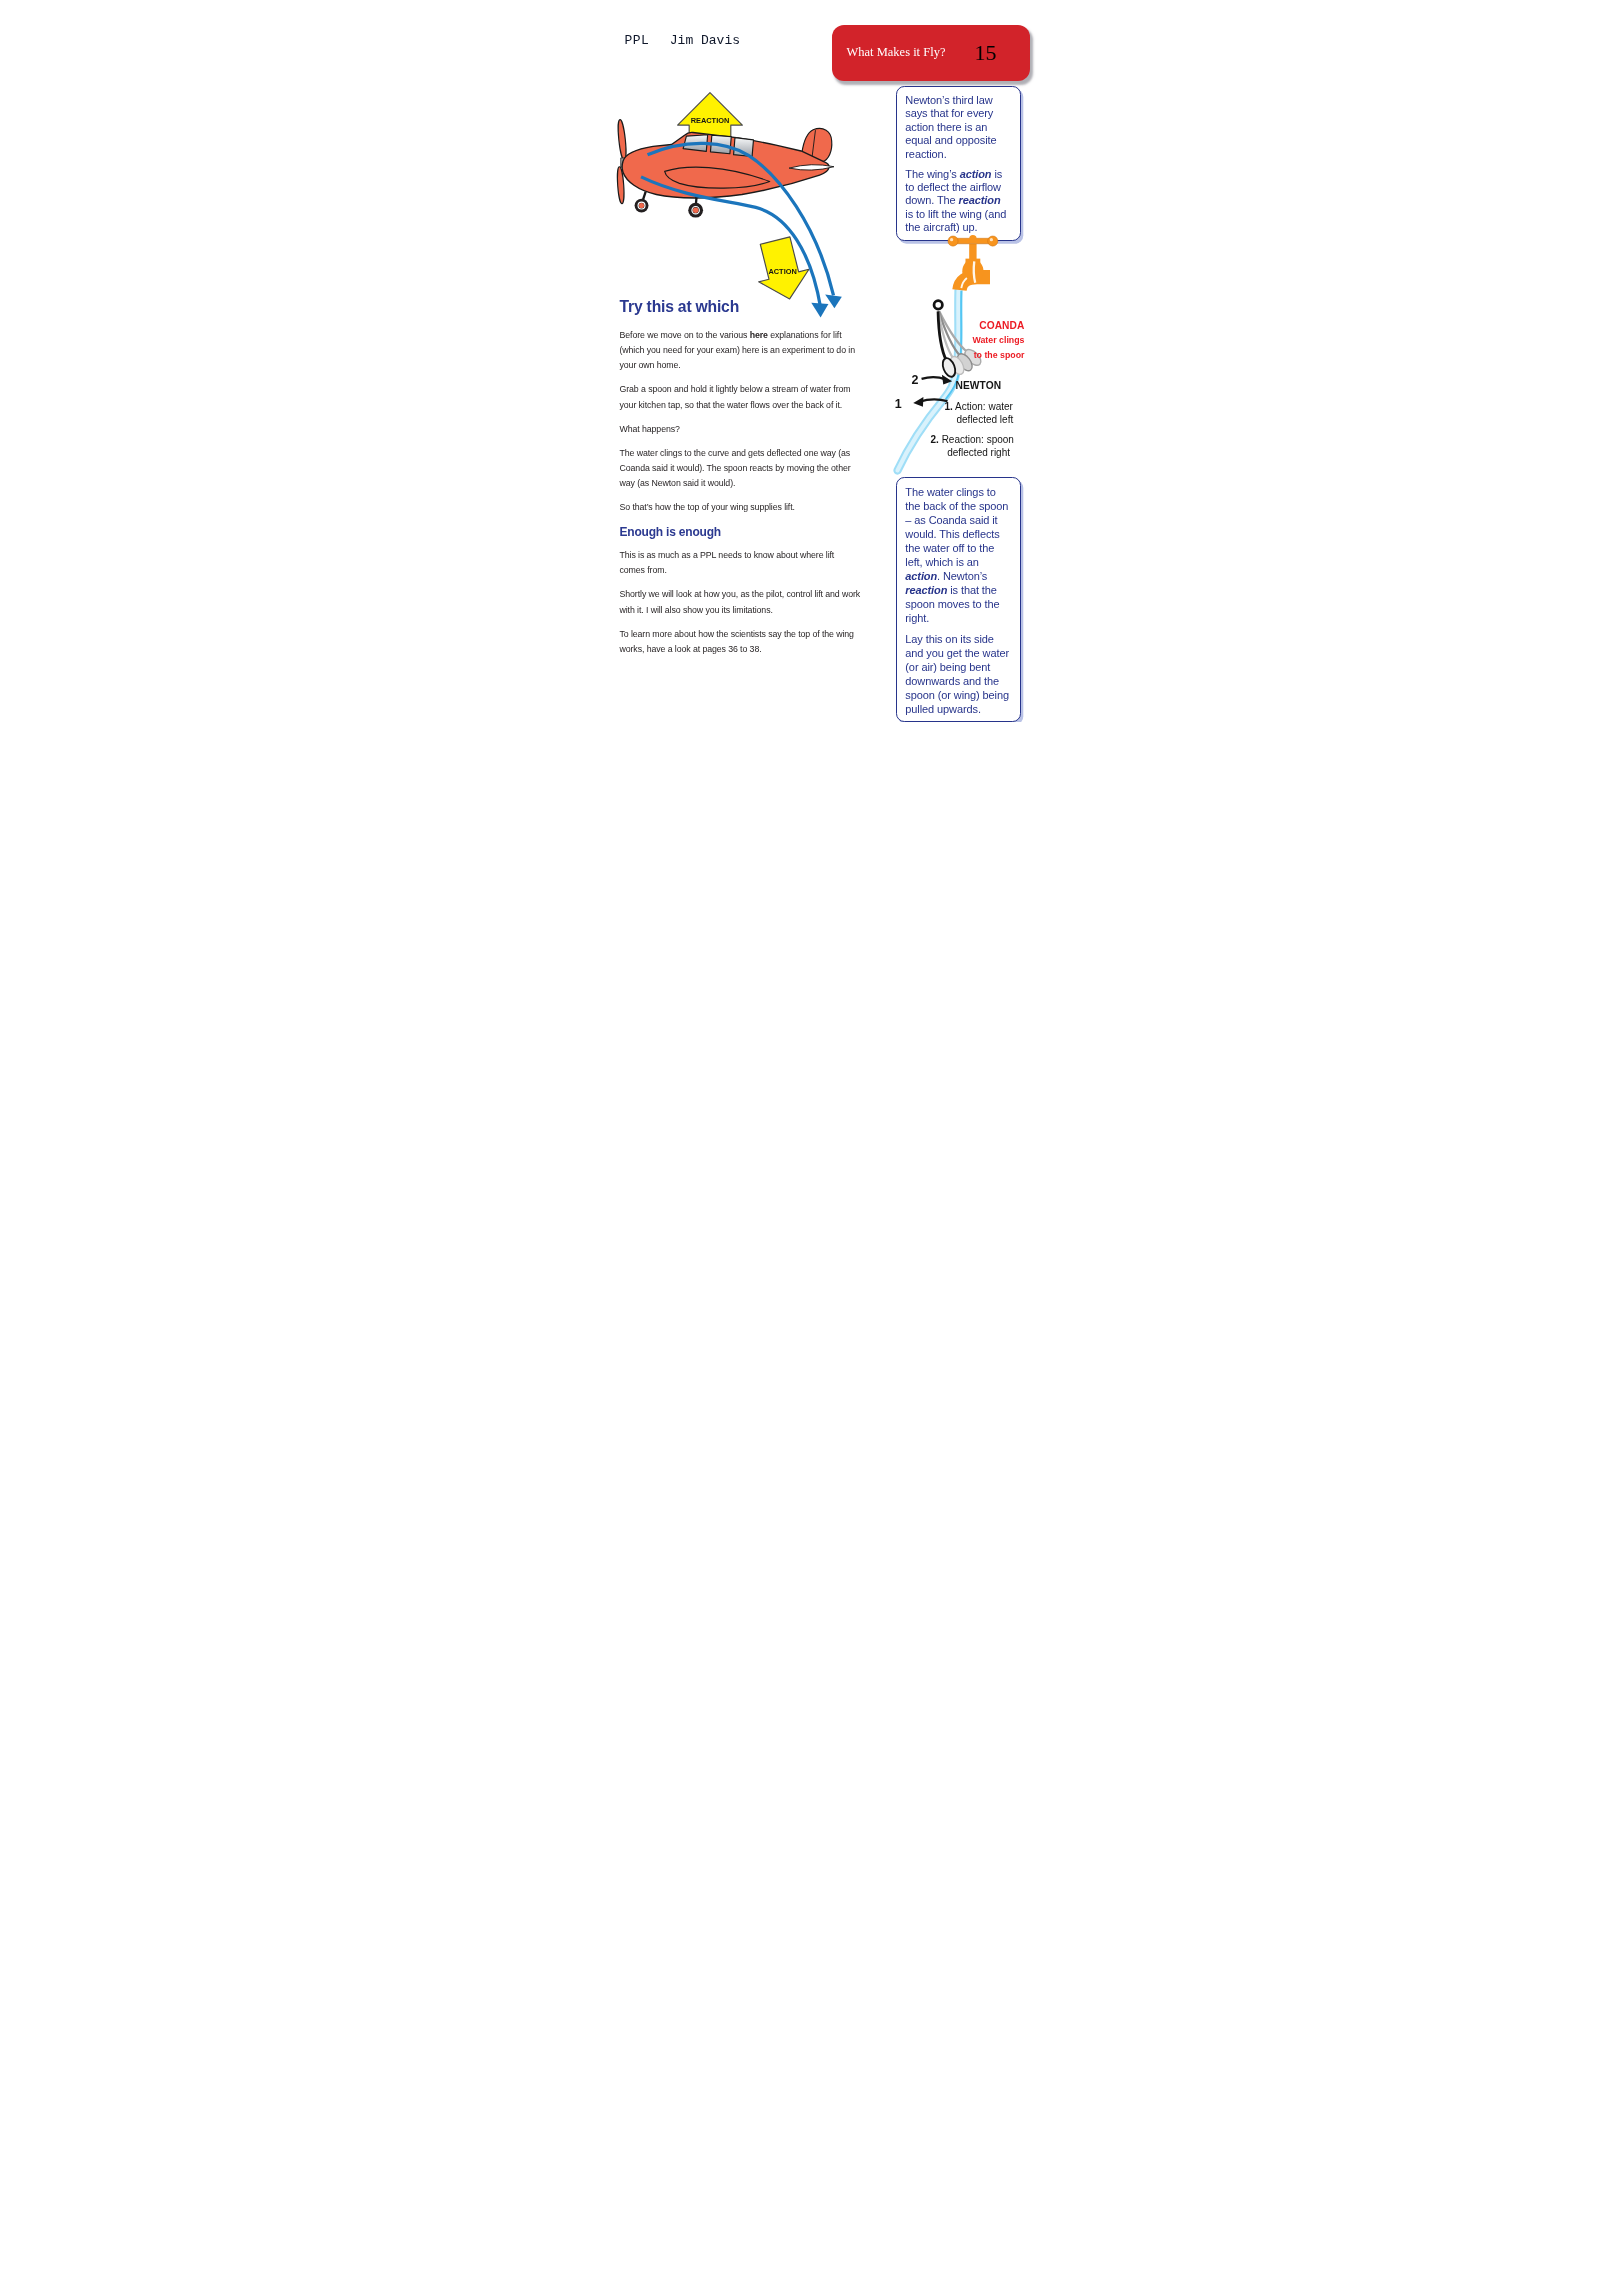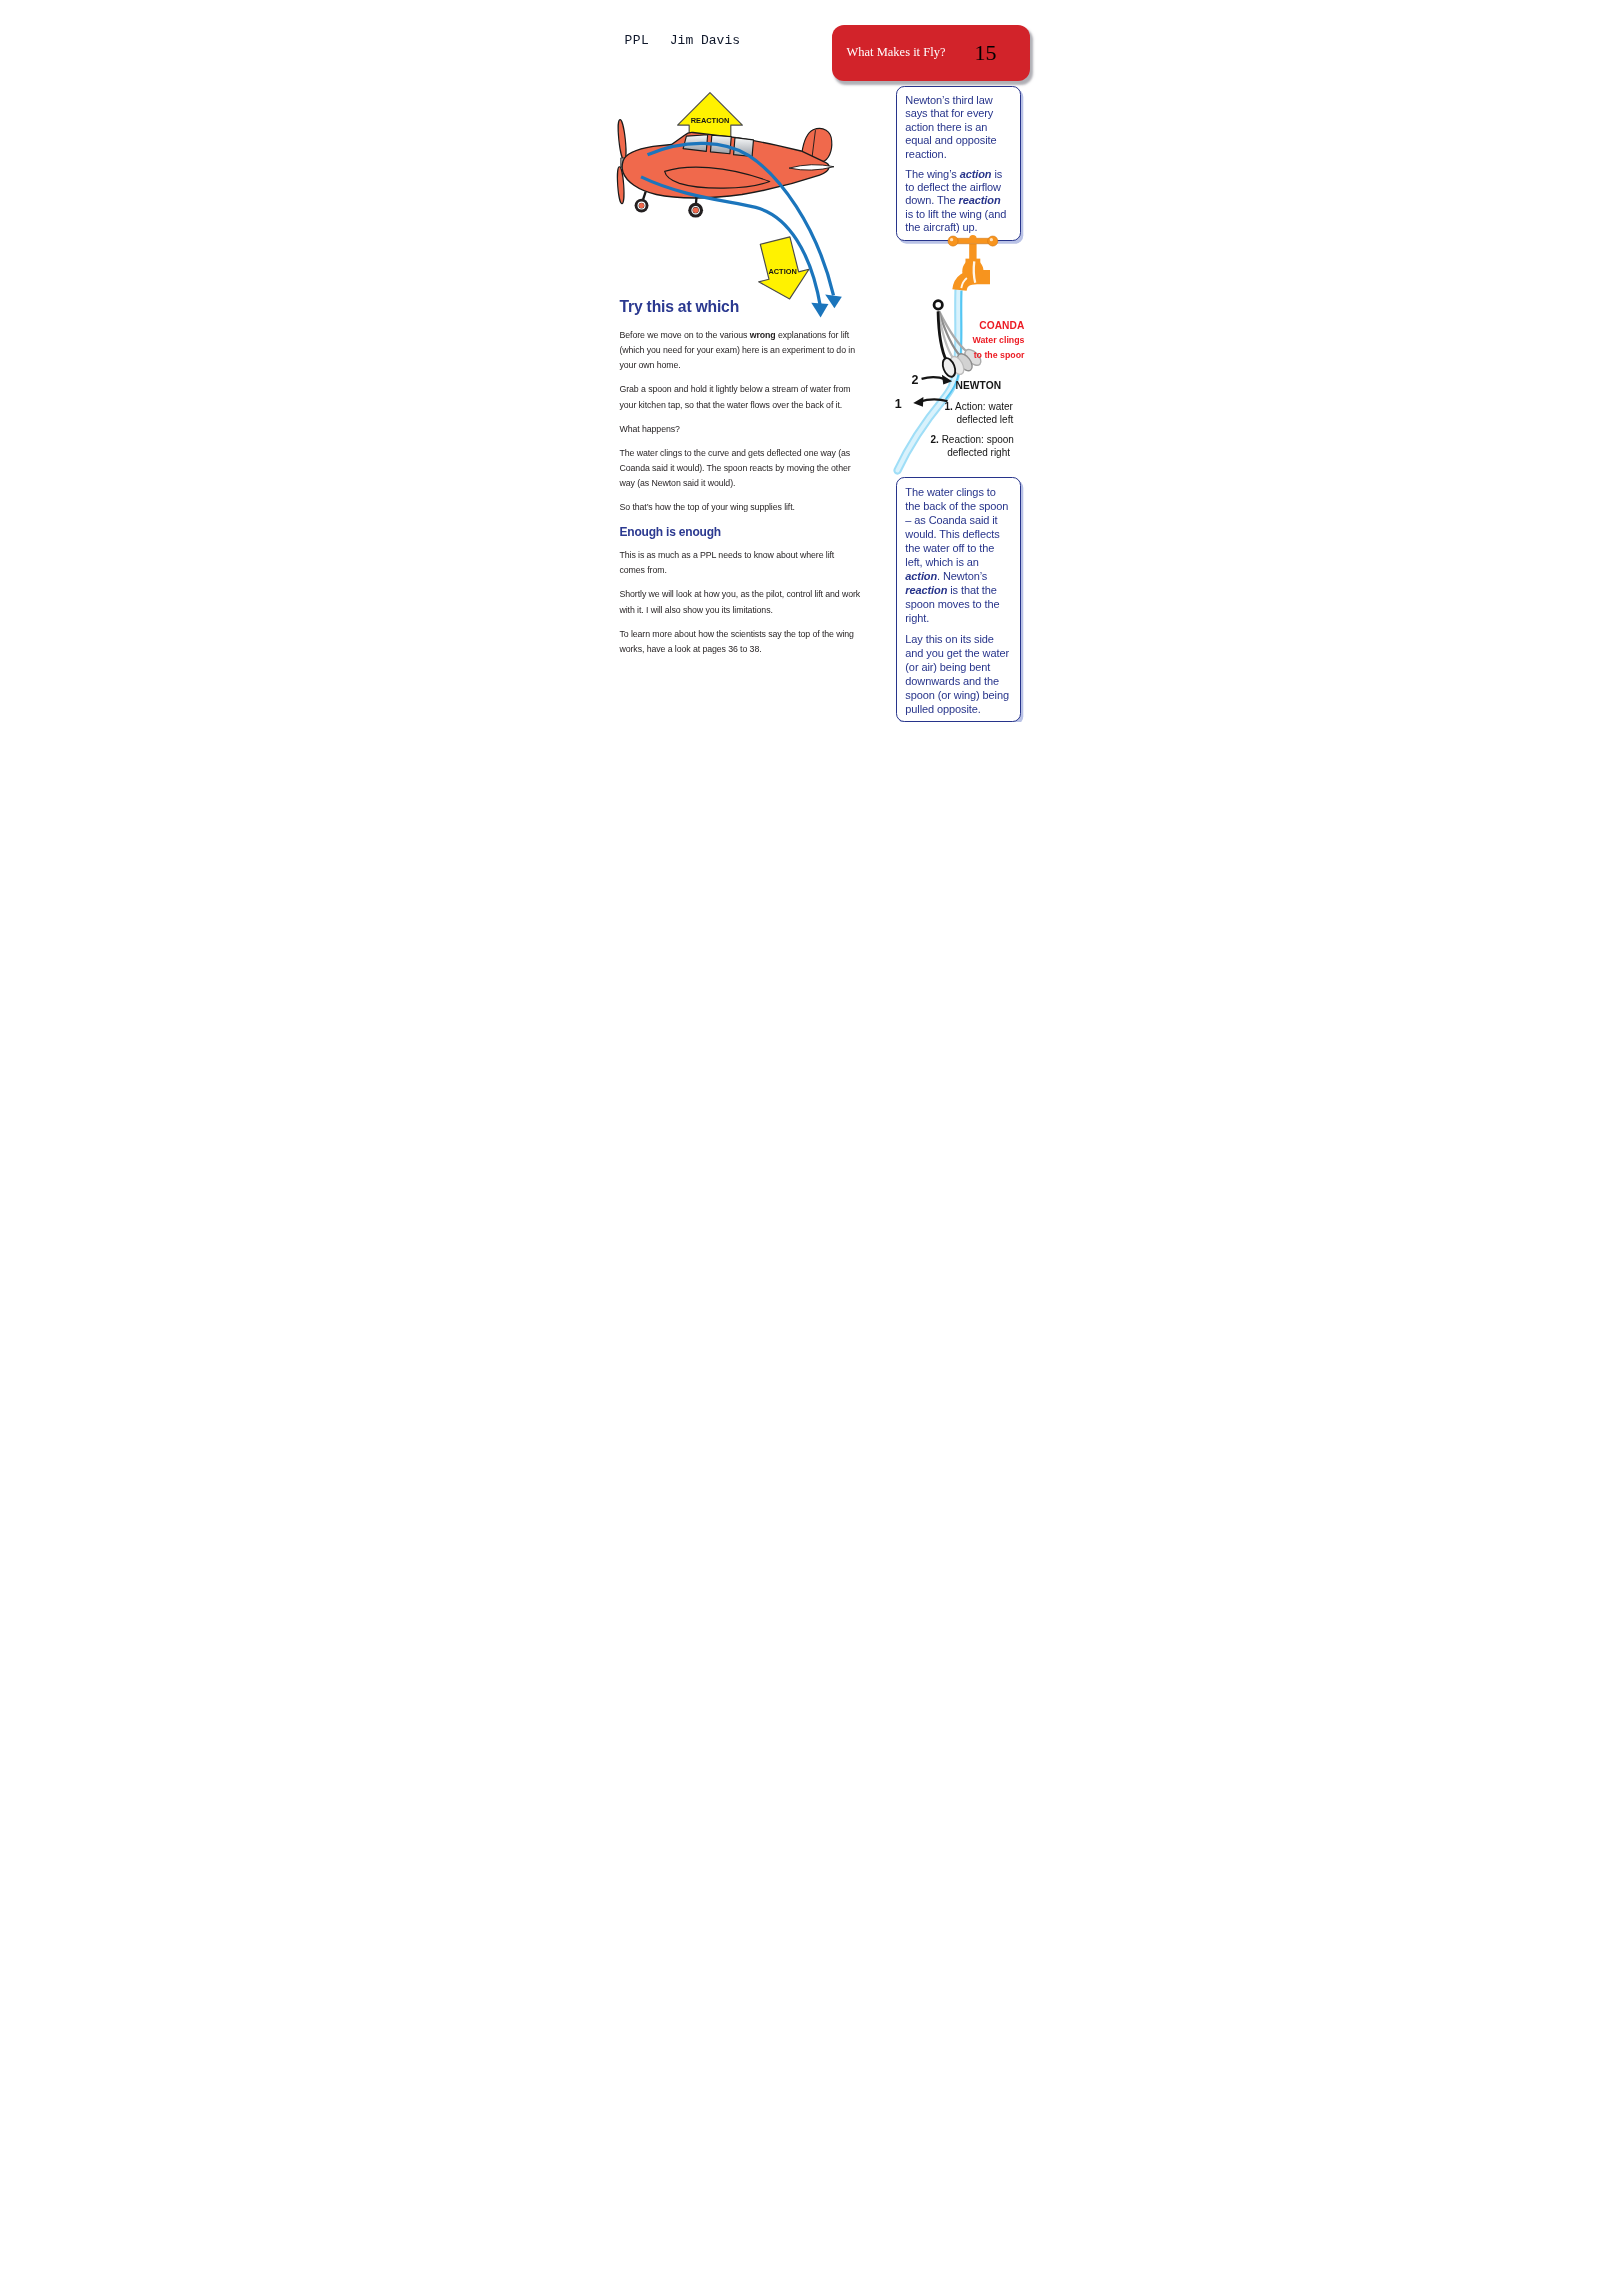--- a/index.html
+++ b/index.html
@@ -226,26 +226,26 @@
   </div>
 
   <div class="nitem" id="nitem-2">
     <span class="num">2.</span>
     <span>Reaction: spoon</span><br>
     <span class="l2">deflected right</span>
   </div>
 
   <div class="bluebox" id="coanda-box">
     <p><span>The water clings to the back of the spoon – as Coanda said it would. This deflects the water off to the left, which is an </span><span class="bi">action</span><span>. Newton’s </span><span class="bi">reaction</span><span> is that the spoon moves to the right.</span></p>
-    <p>Lay this on its side and you get the water (or air) being bent downwards and the spoon (or wing) being pulled opposite.</p>
+    <p>Lay this on its side and you get the water (or air) being bent downwards and the spoon (or wing) being pulled upwards.</p>
   </div>
 
   <div class="article">
     <h1>Try this at which</h1>
-    <p><span>Before we move on to the various </span><span class="b">wrong</span><span> explanations for lift (which you need for your exam) here is an experiment to do in your own home.</span></p>
+    <p><span>Before we move on to the various </span><span class="b">here</span><span> explanations for lift (which you need for your exam) here is an experiment to do in your own home.</span></p>
     <p>Grab a spoon and hold it lightly below a stream of water from your kitchen tap, so that the water flows over the back of it.</p>
     <p>What happens?</p>
     <p>The water clings to the curve and gets deflected one way (as Coanda said it would). The spoon reacts by moving the other way (as Newton said it would).</p>
     <p>So that’s how the top of your wing supplies lift.</p>
     <h2>Enough is enough</h2>
     <p>This is as much as a PPL needs to know about where lift comes from.</p>
     <p>Shortly we will look at how you, as the pilot, control lift and work with it. I will also show you its limitations.</p>
     <p>To learn more about how the scientists say the top of the wing works, have a look at pages 36 to 38.</p>
   </div>
 

